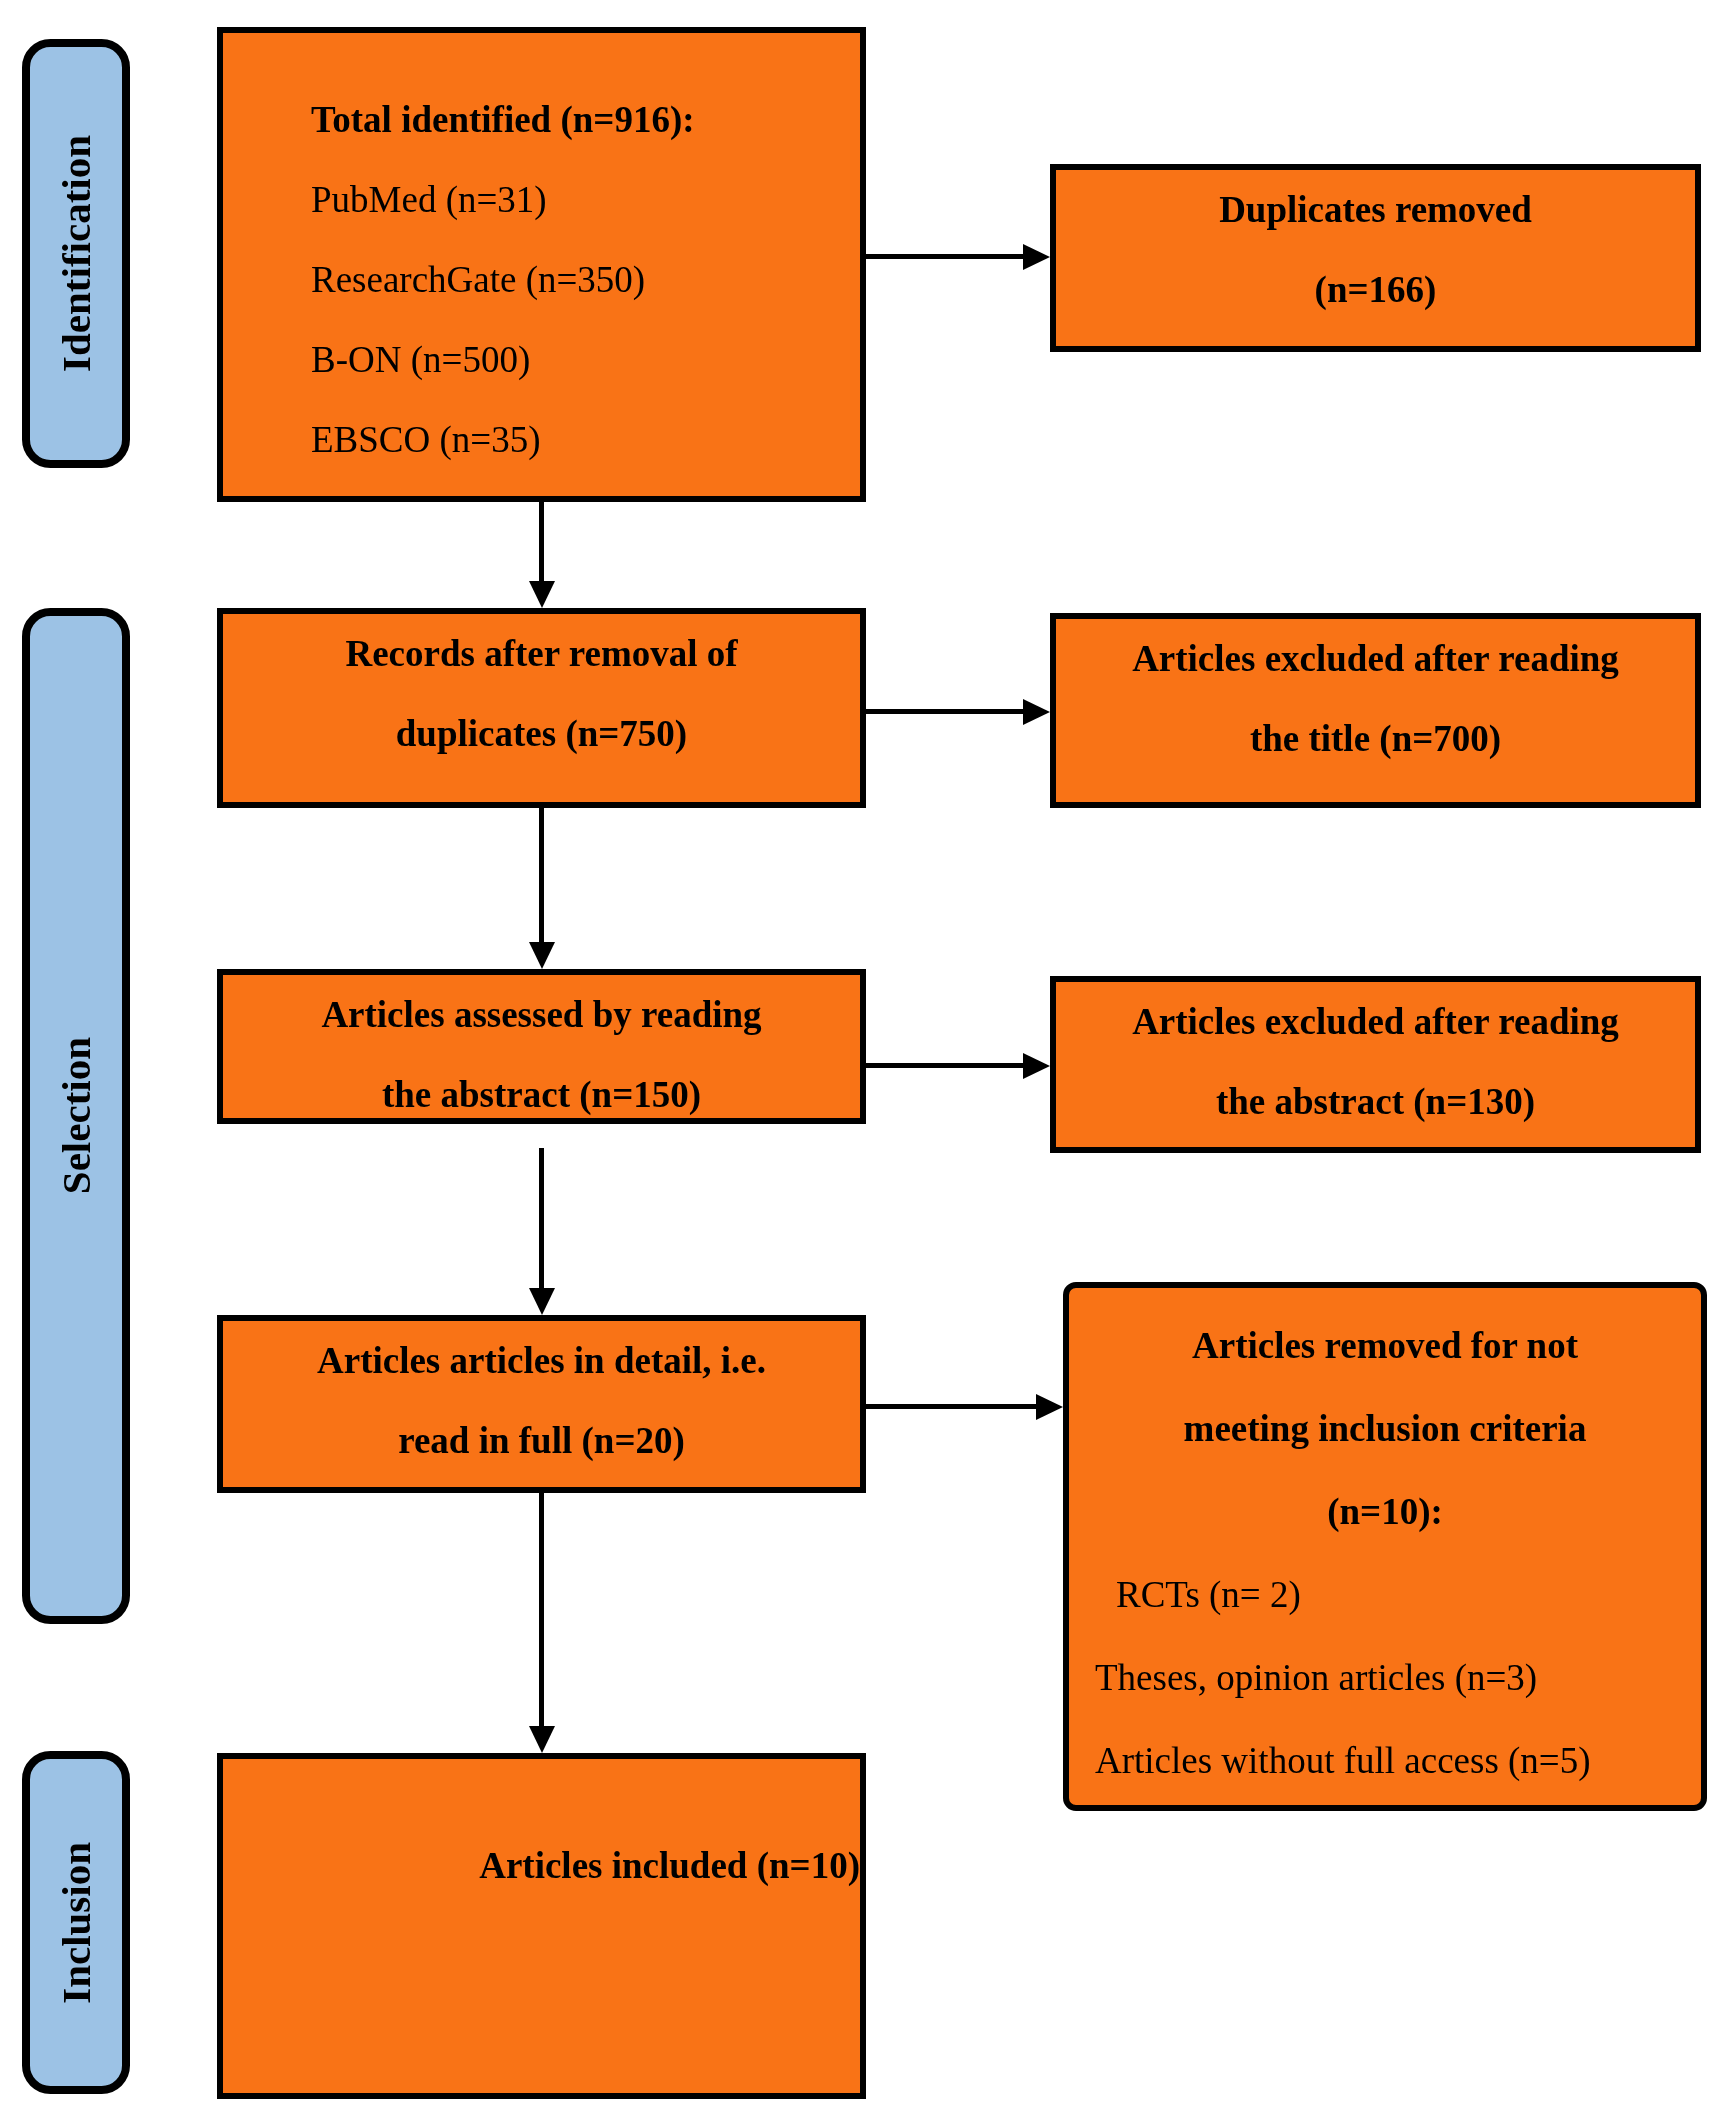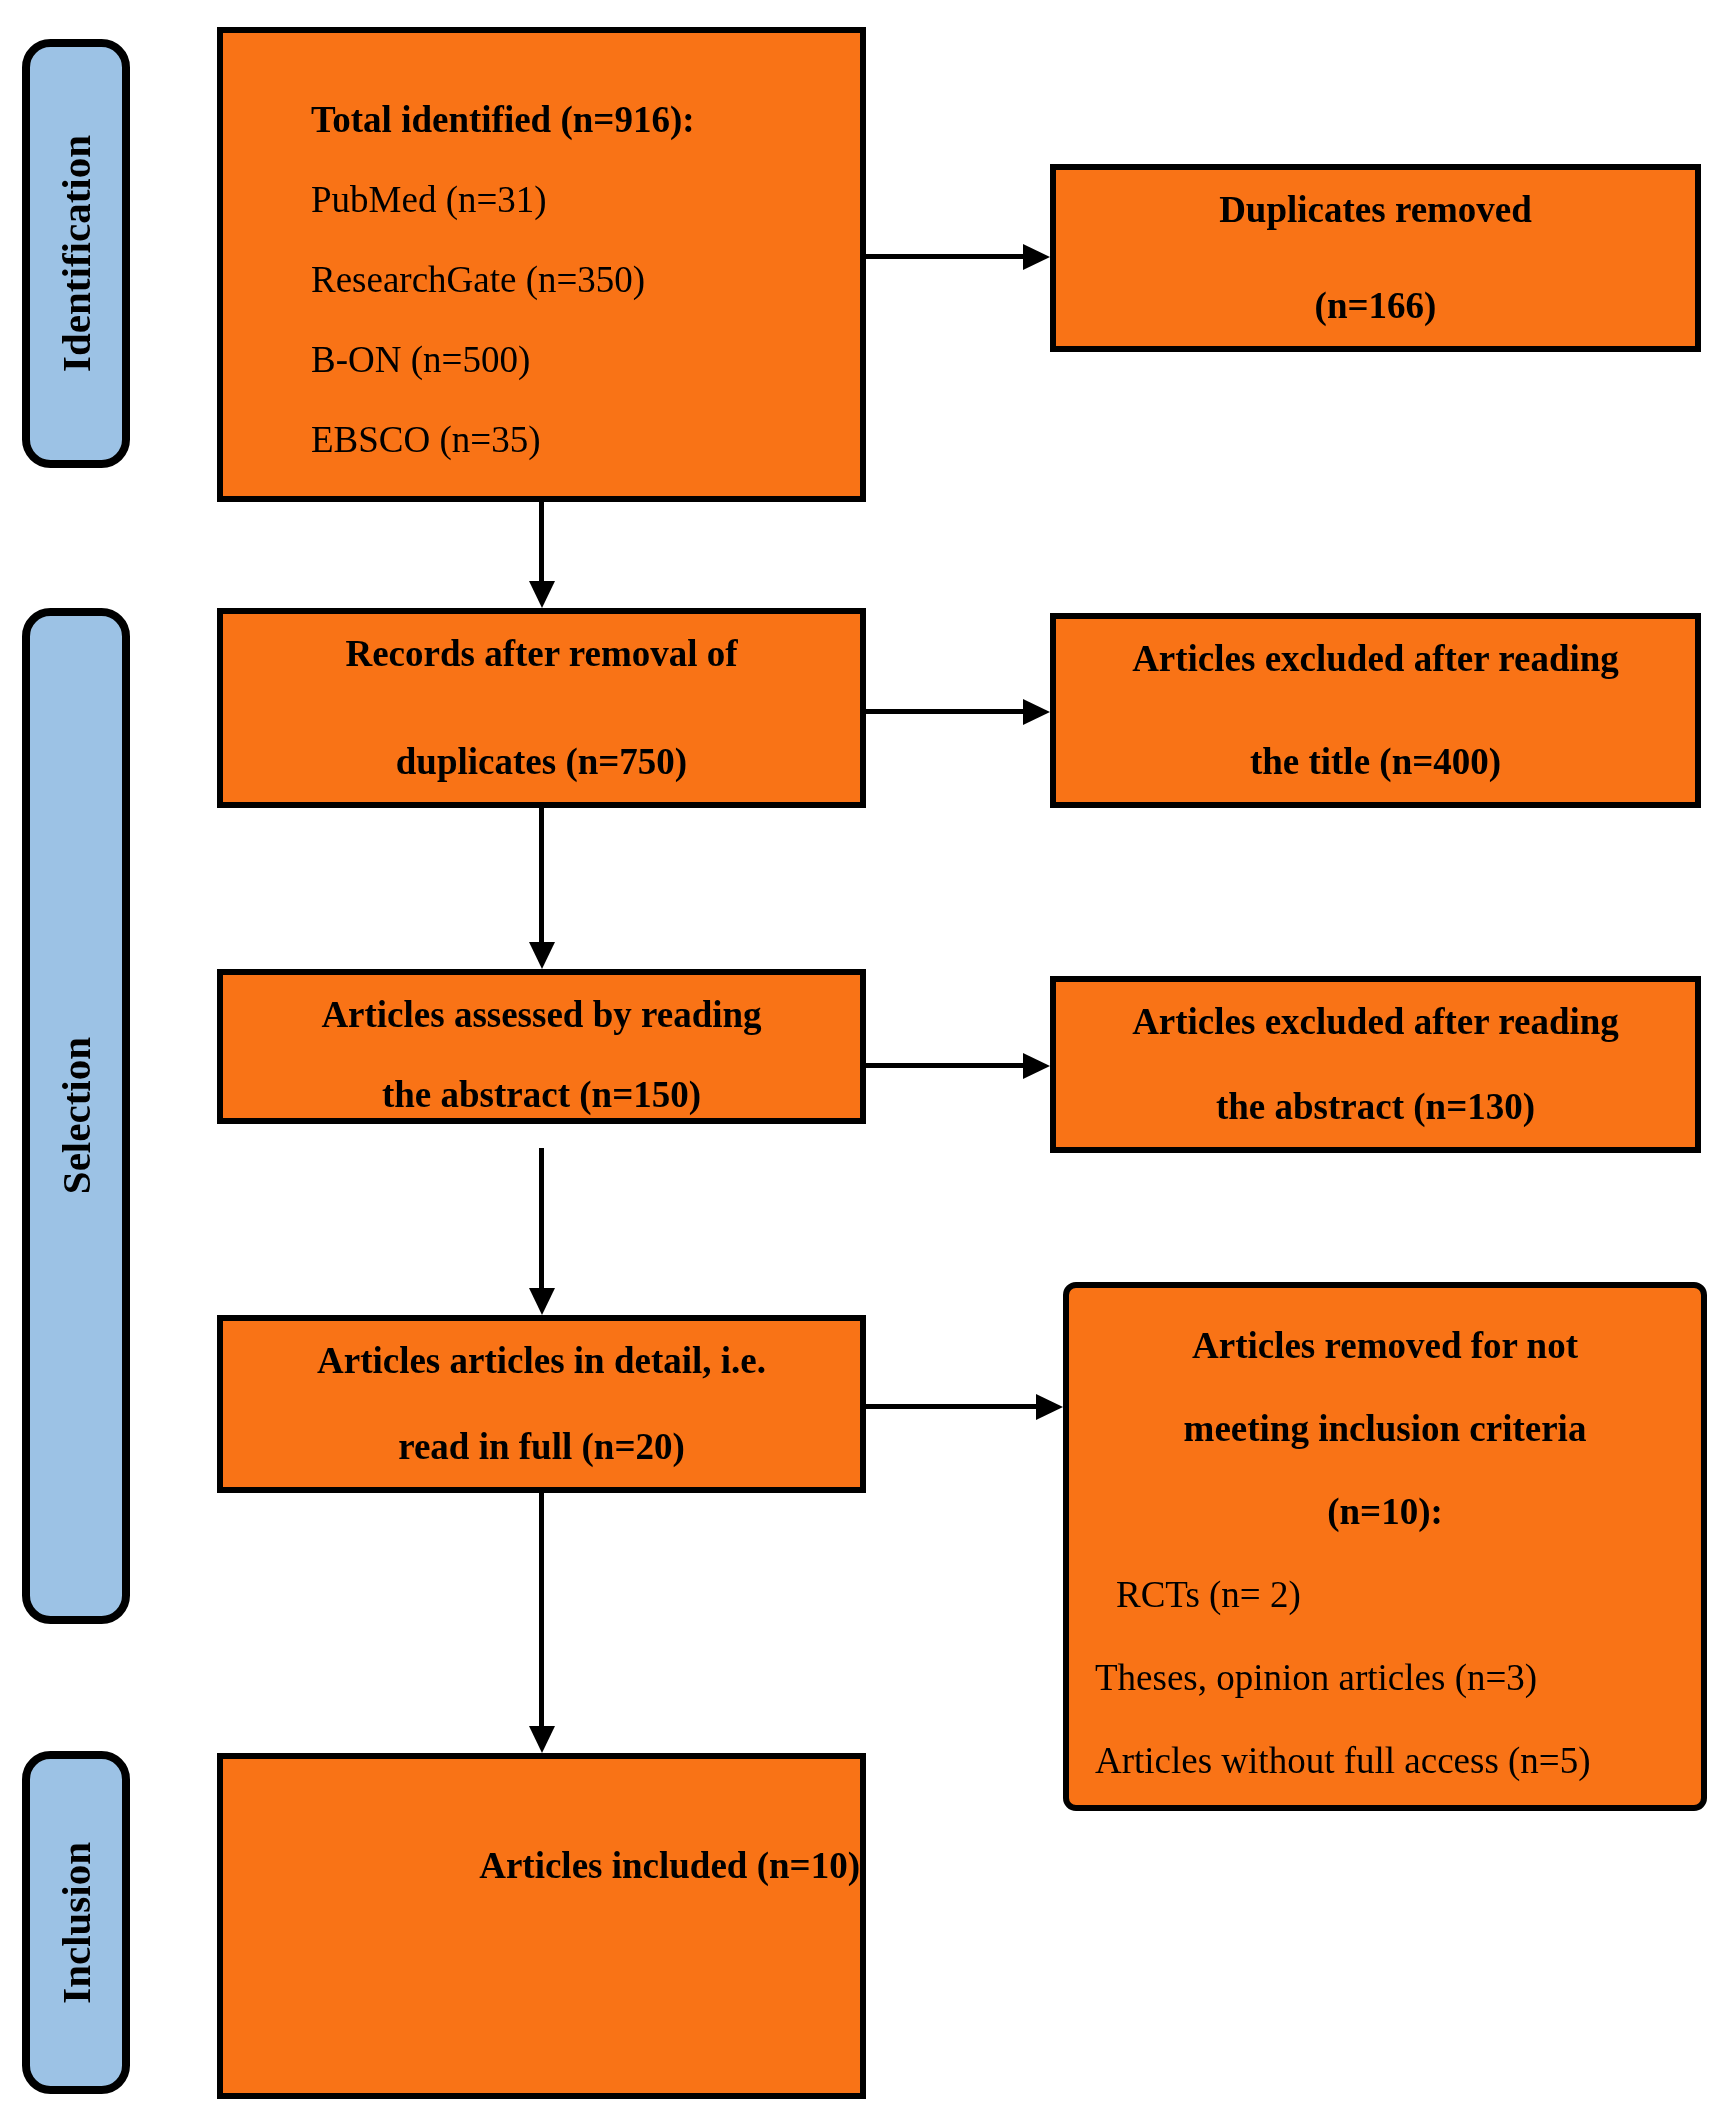--- a/index.html
+++ b/index.html
@@ -36,21 +36,21 @@
     position:absolute;
     background:#f97316;
     border:6.2px solid #000;
     box-sizing:border-box;
     font-size:37px;
     line-height:80px;
   }
   .box.vcenter{
     display:flex;
     flex-direction:column;
-    justify-content:space-between;
+    justify-content:flex-start;
     text-align:center;
     font-weight:bold;
   }
   .box.toptext{
     text-align:right;
     font-weight:bold;
     padding-top:67px;
   }
   .idbox{
     padding:47px 20.7px 0 88px;
@@ -138,21 +138,21 @@
     <div>Articles included (n=10)</div>
   </div>
 
   <div class="box vcenter" style="left:1050px;top:164px;width:651px;height:188px;">
     <div>Duplicates removed</div>
     <div>(n=166)</div>
   </div>
 
   <div class="box vcenter" style="left:1050px;top:613px;width:651px;height:195px;">
     <div>Articles excluded after reading</div>
-    <div>the title (n=400)</div>
+    <div>the title (n=700)</div>
   </div>
 
   <div class="box vcenter" style="left:1050px;top:976px;width:651px;height:177px;">
     <div>Articles excluded after reading</div>
     <div>the abstract (n=130)</div>
   </div>
 
   <div class="box criteria" style="left:1063px;top:1282px;width:644px;height:529px;">
     <div class="c-bold">Articles removed for not</div>
     <div class="c-bold">meeting inclusion criteria</div>

